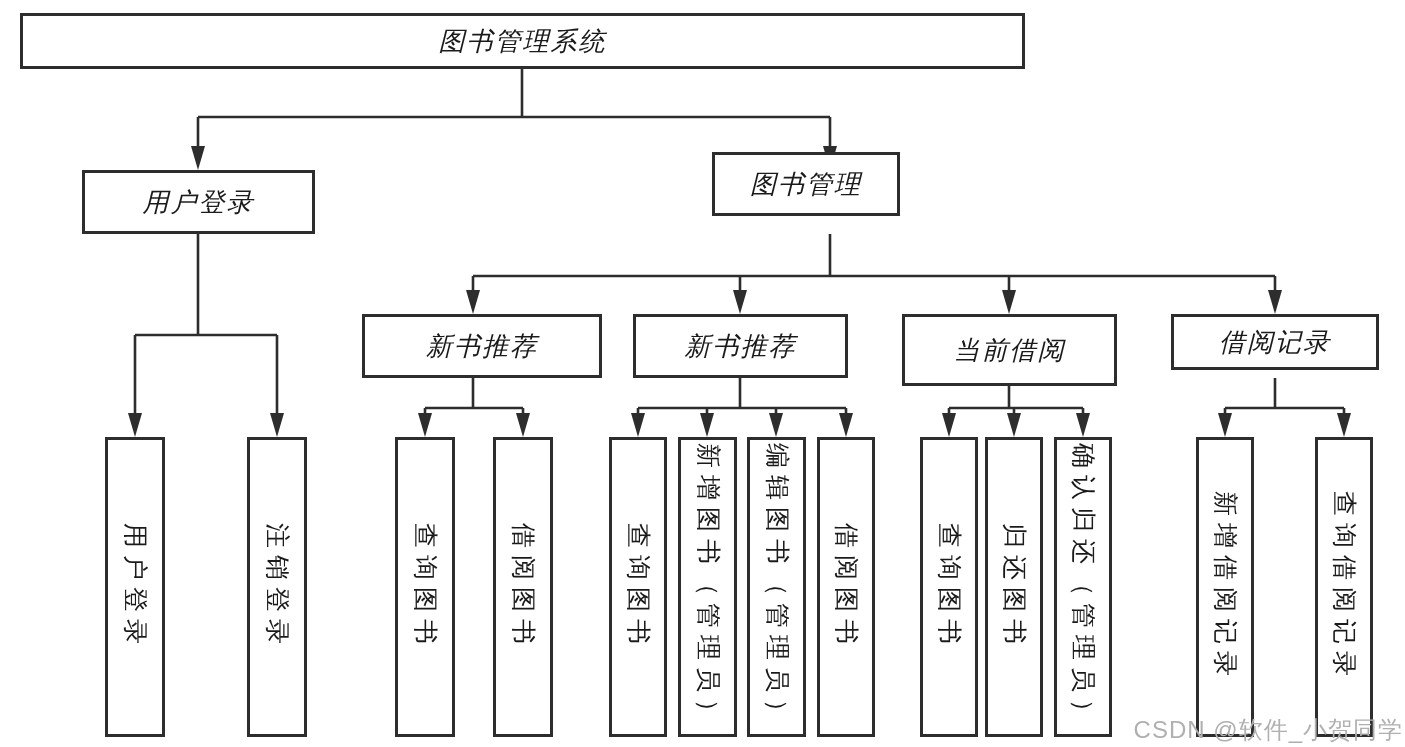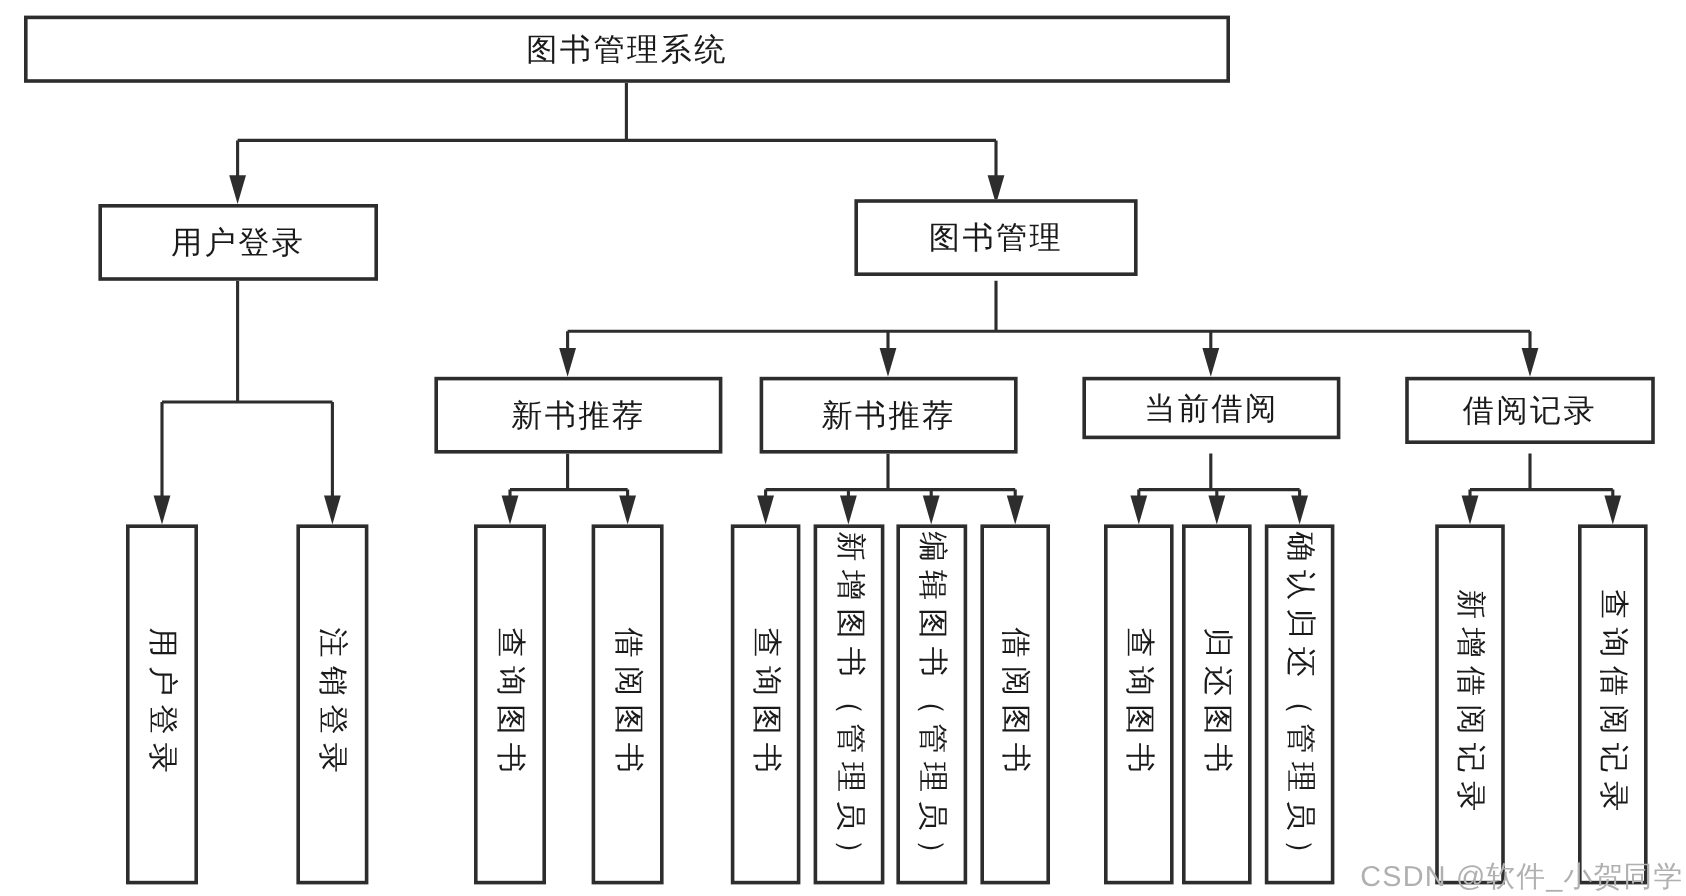--- a/index.html
+++ b/index.html
@@ -23,20 +23,21 @@
     background: #ffffff;
     border: 3px solid #2d2d2d;
   }
   .hnode {
     display: flex;
     align-items: center;
     justify-content: center;
     font-size: 26px;
     letter-spacing: 2px;
     white-space: nowrap;
+    font-style: italic;
   }
   .leaf { overflow: visible; }
   .leaf .vlabel {
     position: absolute;
     left: 50%;
     top: 50%;
     transform: translate(-50%, -50%) rotate(90deg);
     white-space: nowrap;
     font-size: 25px;
     letter-spacing: 7px;
@@ -98,31 +99,31 @@
     </g>
   </svg>
 
   <div class="node hnode" style="left:20px; top:13px; width:1005px; height:56px;">
     <span>图书管理系统</span>
   </div>
 
   <div class="node hnode" style="left:82px; top:170px; width:233px; height:64px;">
     <span>用户登录</span>
   </div>
-  <div class="node hnode" style="left:712px; top:166px; width:236px; height:64px;">
+  <div class="node hnode" style="left:712px; top:152px; width:188px; height:64px;">
     <span>图书管理</span>
   </div>
 
   <div class="node hnode" style="left:362px; top:314px; width:240px; height:64px;">
     <span>新书推荐</span>
   </div>
   <div class="node hnode" style="left:633px; top:314px; width:215px; height:64px;">
     <span>新书推荐</span>
   </div>
-  <div class="node hnode" style="left:902px; top:314px; width:215px; height:52px;">
+  <div class="node hnode" style="left:902px; top:314px; width:215px; height:72px;">
     <span>当前借阅</span>
   </div>
   <div class="node hnode" style="left:1171px; top:314px; width:208px; height:56px;justify-content:center;">
     <span>借阅记录</span>
   </div>
 
   <div class="node leaf" style="left:105px; top:437px; width:60px; height:300px;">
     <span class="vlabel">用户登录</span>
   </div>
   <div class="node leaf" style="left:247px; top:437px; width:60px; height:300px;">

